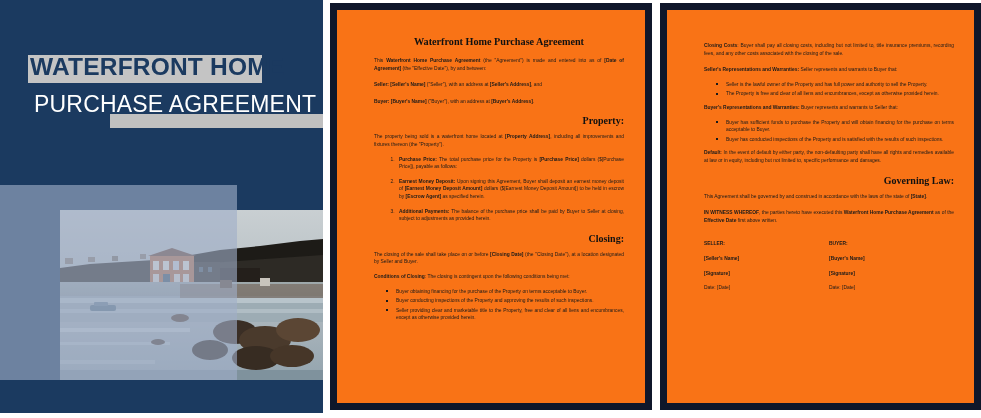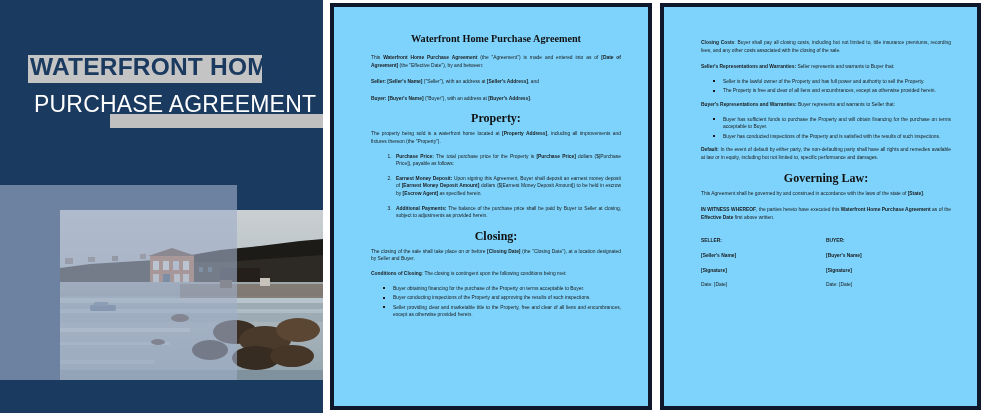--- a/index.html
+++ b/index.html
@@ -4,22 +4,22 @@
 <style>
   html,body{margin:0;padding:0;}
   body{
     width:981px;height:418px;background:#ffffff;overflow:hidden;
     font-family:"Liberation Sans", sans-serif;
   }
   .workspace{position:relative;width:981px;height:418px;background:#ffffff;}
 
   
   .sheet{
-    position:absolute;background:#7dd3fc;
-    border:4px solid #0f172a;
+    position:absolute;background:#f97316;
+    border:7px solid #0f172a;
     box-sizing:border-box;
     overflow:hidden;
   }
 
   
   #page-cover{left:0px;top:0px;width:323px;height:413px;border:none;background:#ef4444;}
   .cover-bg{position:absolute;inset:0;background:#1b3a60;}
 
   .cover-photo{
     position:absolute;left:60px;top:210px;width:263px;height:170px;
@@ -65,22 +65,22 @@
   #page-two .doc-body{top:26px;}
   #page-three .doc-body{top:32px;}
 
   .doc-h1{
     font-family:"Liberation Serif", serif;
     font-size:10.2px;font-weight:bold;color:#111;
     text-align:center;margin:0 0 9px 0;line-height:12px;
   }
   .doc-h2{
     font-family:"Liberation Serif", serif;
-    font-size:12px;font-weight:bold;color:#111;
-    margin:11px 0 7px 0;line-height:10px;text-align:center;
+    font-size:10px;font-weight:bold;color:#111;
+    margin:11px 0 7px 0;line-height:10px;text-align:right;
   }
   .doc-p{margin:0 0 7px 0;}
   .doc-p.spacer{margin-bottom:9px;}
   b{font-weight:bold;}
 
   ol.doc-ol{margin:6px 0 6px 0;padding-left:22px;}
   ol.doc-ol>li{margin:0 0 7px 0;padding-left:3px;}
   ul.doc-ul{margin:5px 0 6px 0;padding-left:20px;list-style:none;}
   ul.doc-ul>li{position:relative;margin:0 0 2px 0;padding-left:2px;}
   ul.doc-ul>li:before{

